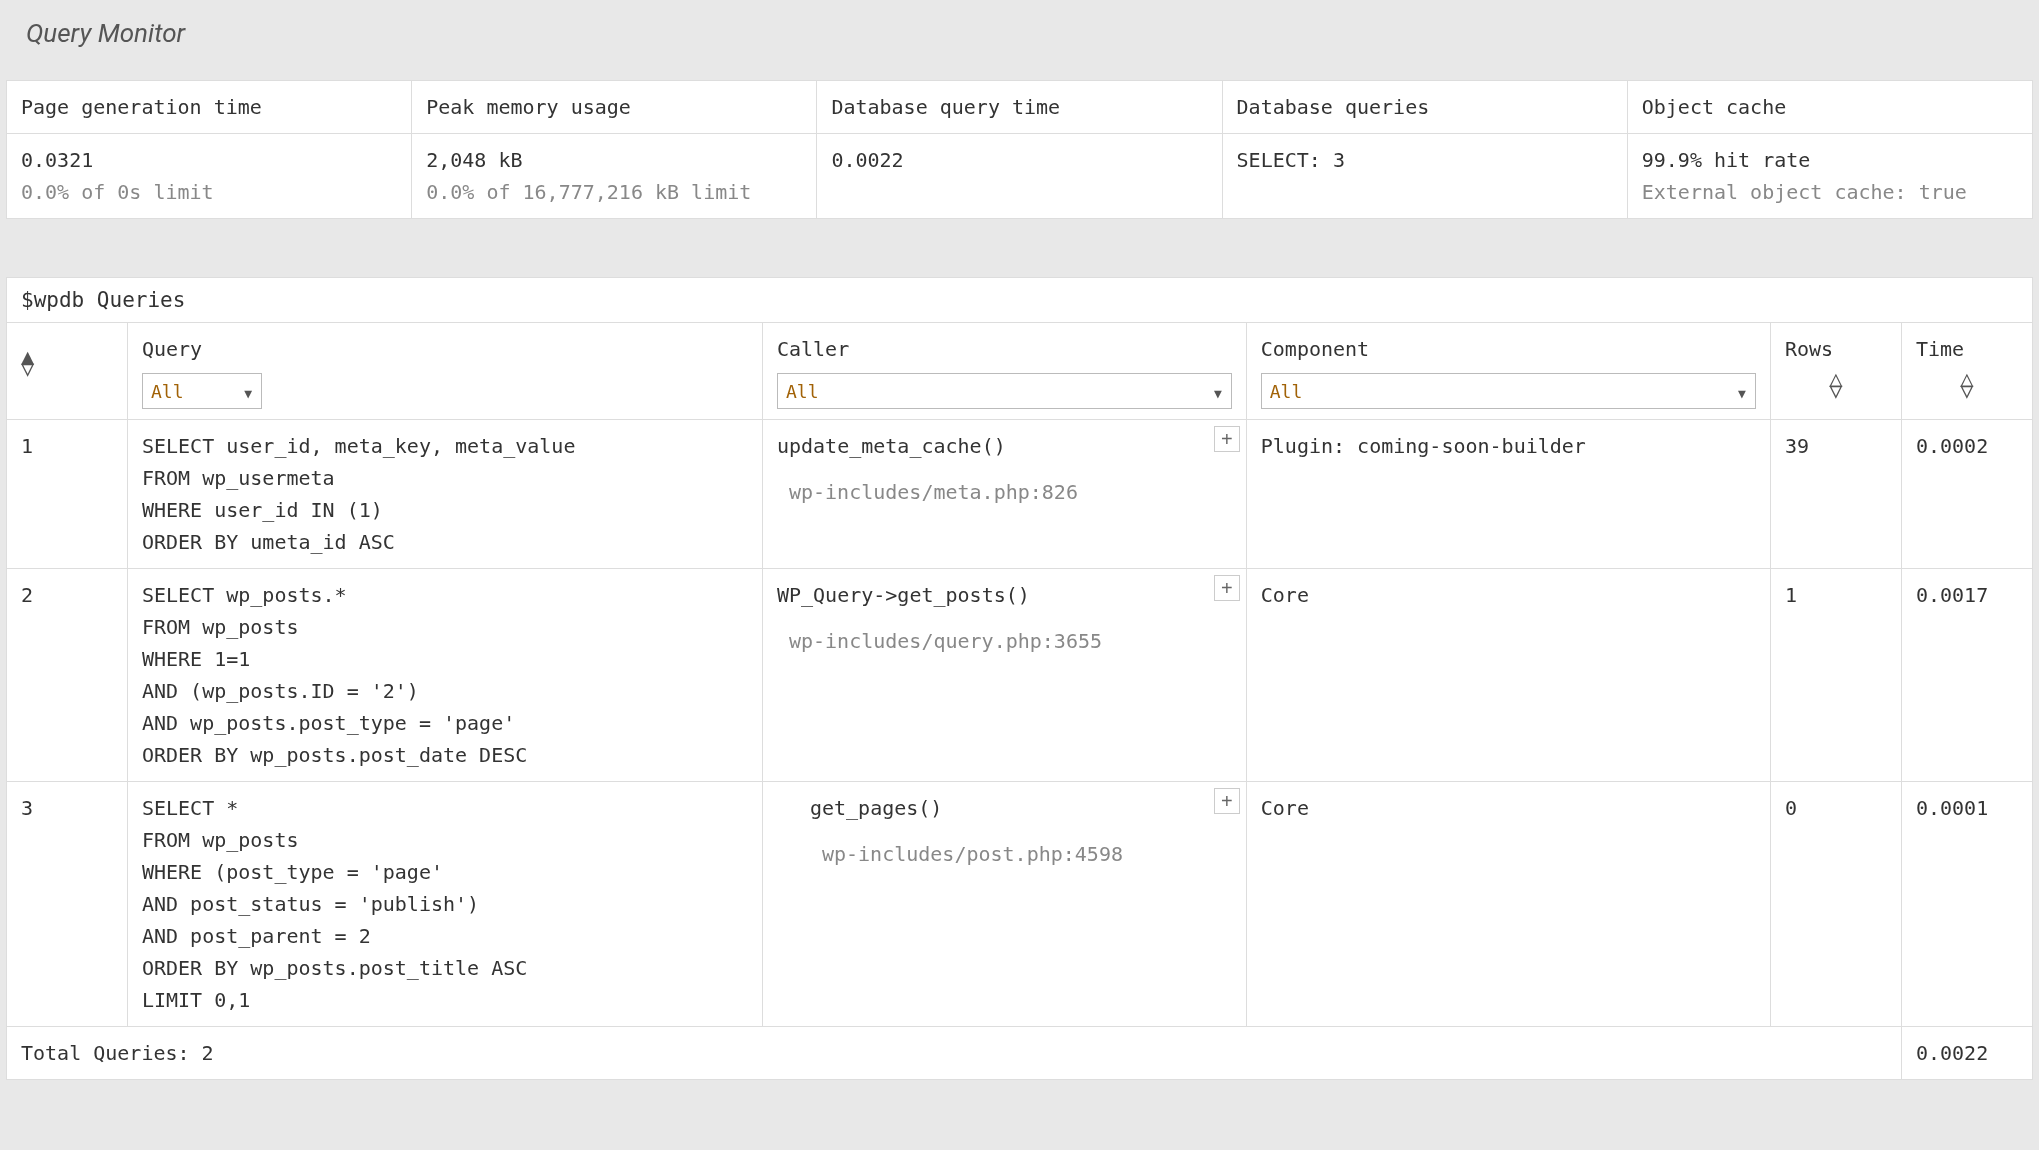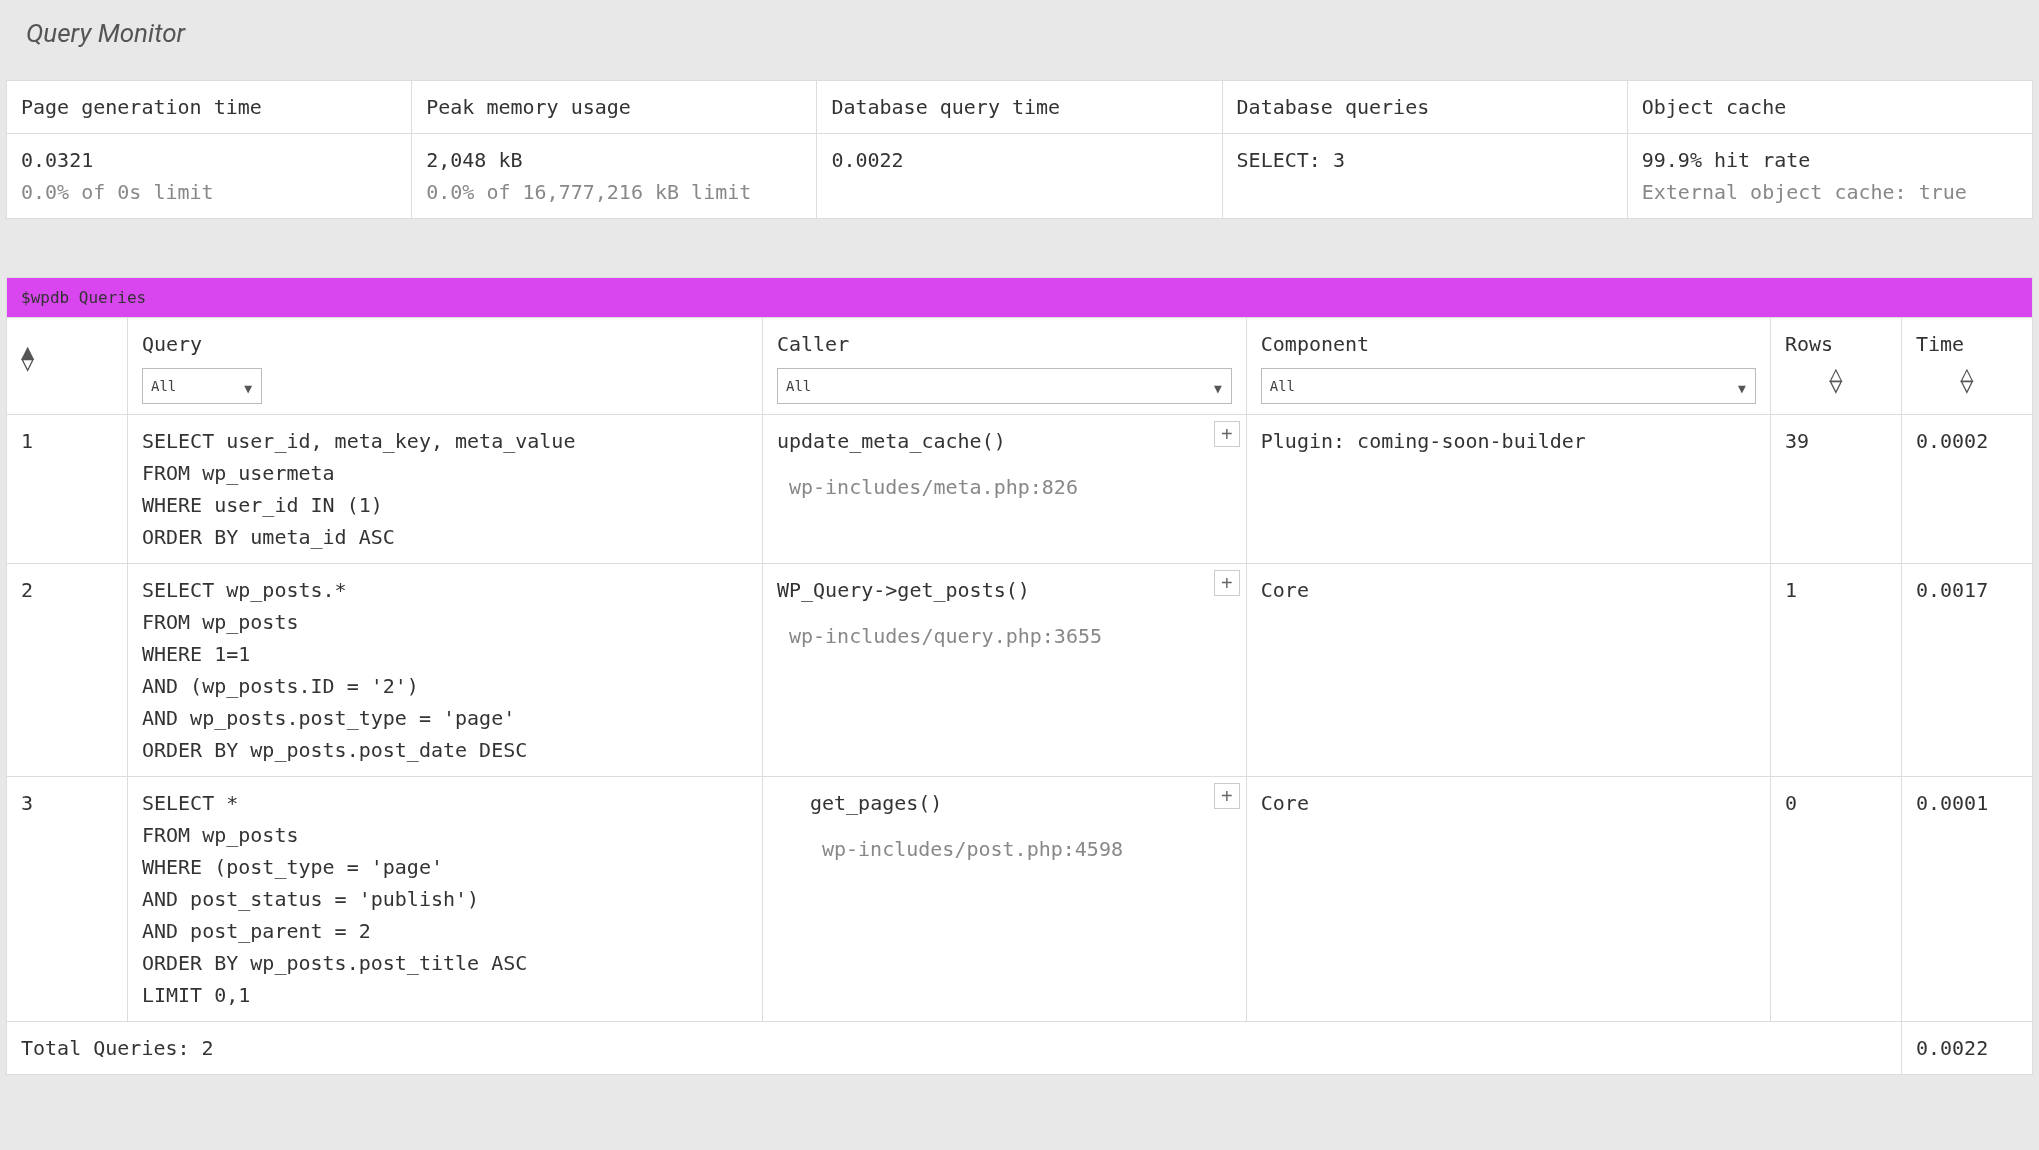--- a/index.html
+++ b/index.html
@@ -36,26 +36,26 @@
       font-weight: 400;
     }
     .stats-table .stat-value {
       color: #333;
     }
     .stats-table .stat-sub {
       color: #888;
     }
     .section-title {
       margin: 58px 6px 0;
-      background: #d946ef;
+      background: #ffffff;
       border: 1px solid #ddd;
       border-bottom: none;
       padding: 10px 14px;
       font-family: Menlo, Monaco, Consolas, monospace;
-      font-size: 16px;
+      font-size: 21px;
     }
     .queries-table {
       width: calc(100% - 12px);
       margin: 0 6px;
       border-collapse: collapse;
       background: #fff;
     }
     .queries-table th, .queries-table td {
       border: 1px solid #ddd;
       padding: 10px 14px;
@@ -74,27 +74,27 @@
     .col-caller { width: 480px; position: relative; }
     .col-component { width: 520px; }
     .col-rows { width: 130px; text-align: right; }
     .col-time { width: 130px; text-align: right; }
     .select-filter {
       width: 100%;
       height: 36px;
       border: 1px solid #bbb;
       background: #fff;
       font-family: Menlo, Monaco, Consolas, monospace;
-      font-size: 14px;
+      font-size: 18px;
       padding: 2px 28px 2px 8px;
       appearance: none;
       -webkit-appearance: none;
       -moz-appearance: none;
       position: relative;
-      color: #404040;
+      color: #a16207;
     }
     .select-wrapper {
       position: relative;
       margin-top: 8px;
     }
     .select-caret {
       position: absolute;
       right: 10px;
       top: 50%;
       transform: translateY(-35%);

